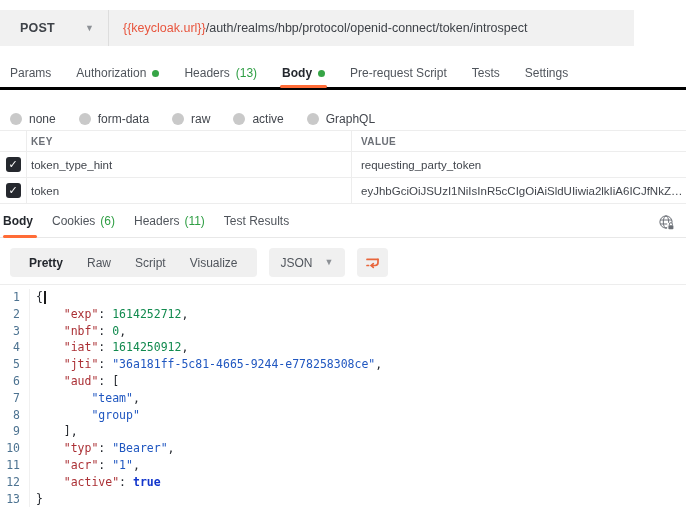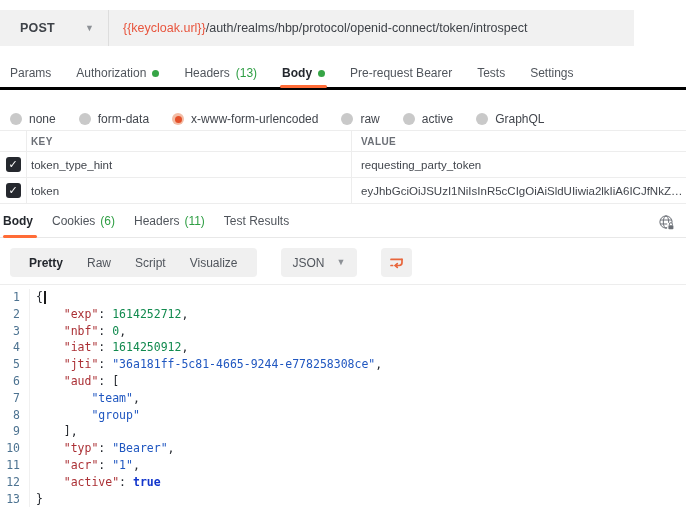--- a/index.html
+++ b/index.html
@@ -65,21 +65,21 @@
   .resp-tab { display:flex; align-items:center; gap:5px; font-size:12px;
               color:#50555c; position:relative; cursor:pointer; }
   .resp-tab.active .lab { font-weight:bold; color:#24282e; }
   .resp-tab.active::after { content:''; position:absolute; left:0; right:-4px;
               bottom:-1px; height:3px; background:#ff6c37; border-radius:2px; }
   .globe-btn { position:absolute; top:212px; right:10px; width:20px; height:20px;
                display:flex; align-items:center; justify-content:center; cursor:pointer; }
 
   
   .view-bar { position:absolute; top:248px; left:10px; height:29px; display:flex;
-              gap:24px; align-items:center; }
+              gap:12px; align-items:center; }
   .view-tabs { background:#f0f0f0; border-radius:4px; height:29px; display:flex;
                align-items:center; padding:0 7px; }
   .view-tab { padding:0 12px; font-size:12px; color:#50555c; cursor:pointer; }
   .view-tab.active { font-weight:bold; color:#24282e; }
   .format-select { background:#f0f0f0; border-radius:4px; height:29px; padding:0 12px;
                    display:flex; align-items:center; gap:12px; font-size:12px;
                    color:#50555c; cursor:pointer;justify-content:flex-end; }
   .wrap-btn { background:#f0f0f0; border-radius:4px; height:29px; width:31px;
               display:flex; align-items:center; justify-content:center; cursor:pointer; }
 
@@ -125,42 +125,38 @@
       </div>
       <div class="req-tab">
         <span class="lab">Headers</span>
         <span class="cnt">(13)</span>
       </div>
       <div class="req-tab active">
         <span class="lab">Body</span>
         <span class="dot"></span>
       </div>
       <div class="req-tab">
-        <span class="lab">Pre-request Bearer</span>
+        <span class="lab">Pre-request Script</span>
       </div>
       <div class="req-tab">
         <span class="lab">Tests</span>
       </div>
       <div class="req-tab">
         <span class="lab">Settings</span>
       </div>
     </div>
 
   <div class="modes" id="modes">
       <div class="mode">
         <span class="radio"></span>
         <span class="lab">none</span>
       </div>
       <div class="mode">
         <span class="radio"></span>
         <span class="lab">form-data</span>
-      </div>
-      <div class="mode">
-        <span class="radio sel"></span>
-        <span class="lab">x-www-form-urlencoded</span>
       </div>
       <div class="mode">
         <span class="radio"></span>
         <span class="lab">raw</span>
       </div>
       <div class="mode">
         <span class="radio"></span>
         <span class="lab">active</span>
       </div>
       <div class="mode">

